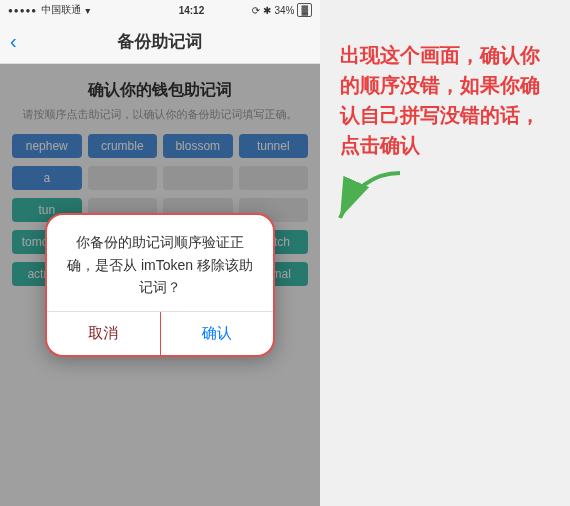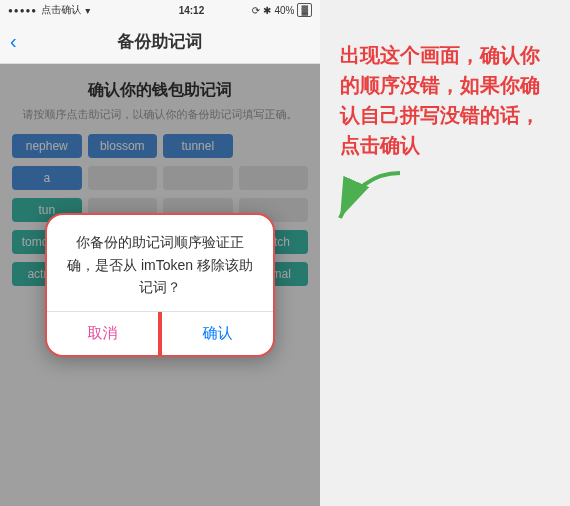--- a/index.html
+++ b/index.html
@@ -163,22 +163,22 @@
     .dialog-btn {
       flex: 1;
       padding: 12px;
       border: none;
       background: transparent;
       font-size: 15px;
       cursor: pointer;
       color: #007aff;
     }
     .dialog-btn.cancel {
-      color: #ec4899;
-      border-right: 4px solid #ef4444;
+      color: #7f1d1d;
+      border-right: 1px solid #ef4444;
     }
     .dialog-btn.ok {
       color: #007aff;
       font-weight: 500;
     }
 
     
     .right-panel {
       width: 250px;
       height: 392px;
@@ -205,43 +205,44 @@
     }
   </style>
 </head>
 <body>
 
 <div class="phone-area">
 
   <div class="status-bar">
     <div class="status-left">
       <span style="font-size:8px;letter-spacing:1px;">●●●●●</span>
-      <span>点击确认</span>
+      <span>中国联通</span>
       <span>▾</span>
     </div>
     <div style="font-weight:600;margin-left:41px;">14:12</div>
     <div class="status-right">
       <span>⟳</span>
       <span>✱</span>
-      <span>40%</span>
+      <span>34%</span>
       <span style="border:1px solid #555;padding:1px 3px;border-radius:2px;font-size:9px;">▓</span>
     </div>
   </div>
 
   <div class="nav-bar">
     <span class="nav-back">‹</span>
     <span class="nav-title">备份助记词</span>
   </div>
 
   <div class="page-content">
     <div class="page-heading">确认你的钱包助记词</div>
     <div class="page-subtext">请按顺序点击助记词，以确认你的备份助记词填写正确。</div>
 
     <div class="word-grid">
       <div class="word-chip blue">nephew</div>
+      <div class="word-chip blue">crumble</div>
       <div class="word-chip blue">blossom</div>
       <div class="word-chip blue">tunnel</div>
     </div>
 
     <div class="word-grid">
       <div class="word-chip blue">a</div>
       <div class="word-chip empty"></div>
       <div class="word-chip empty"></div>
       <div class="word-chip empty"></div>
     </div>

